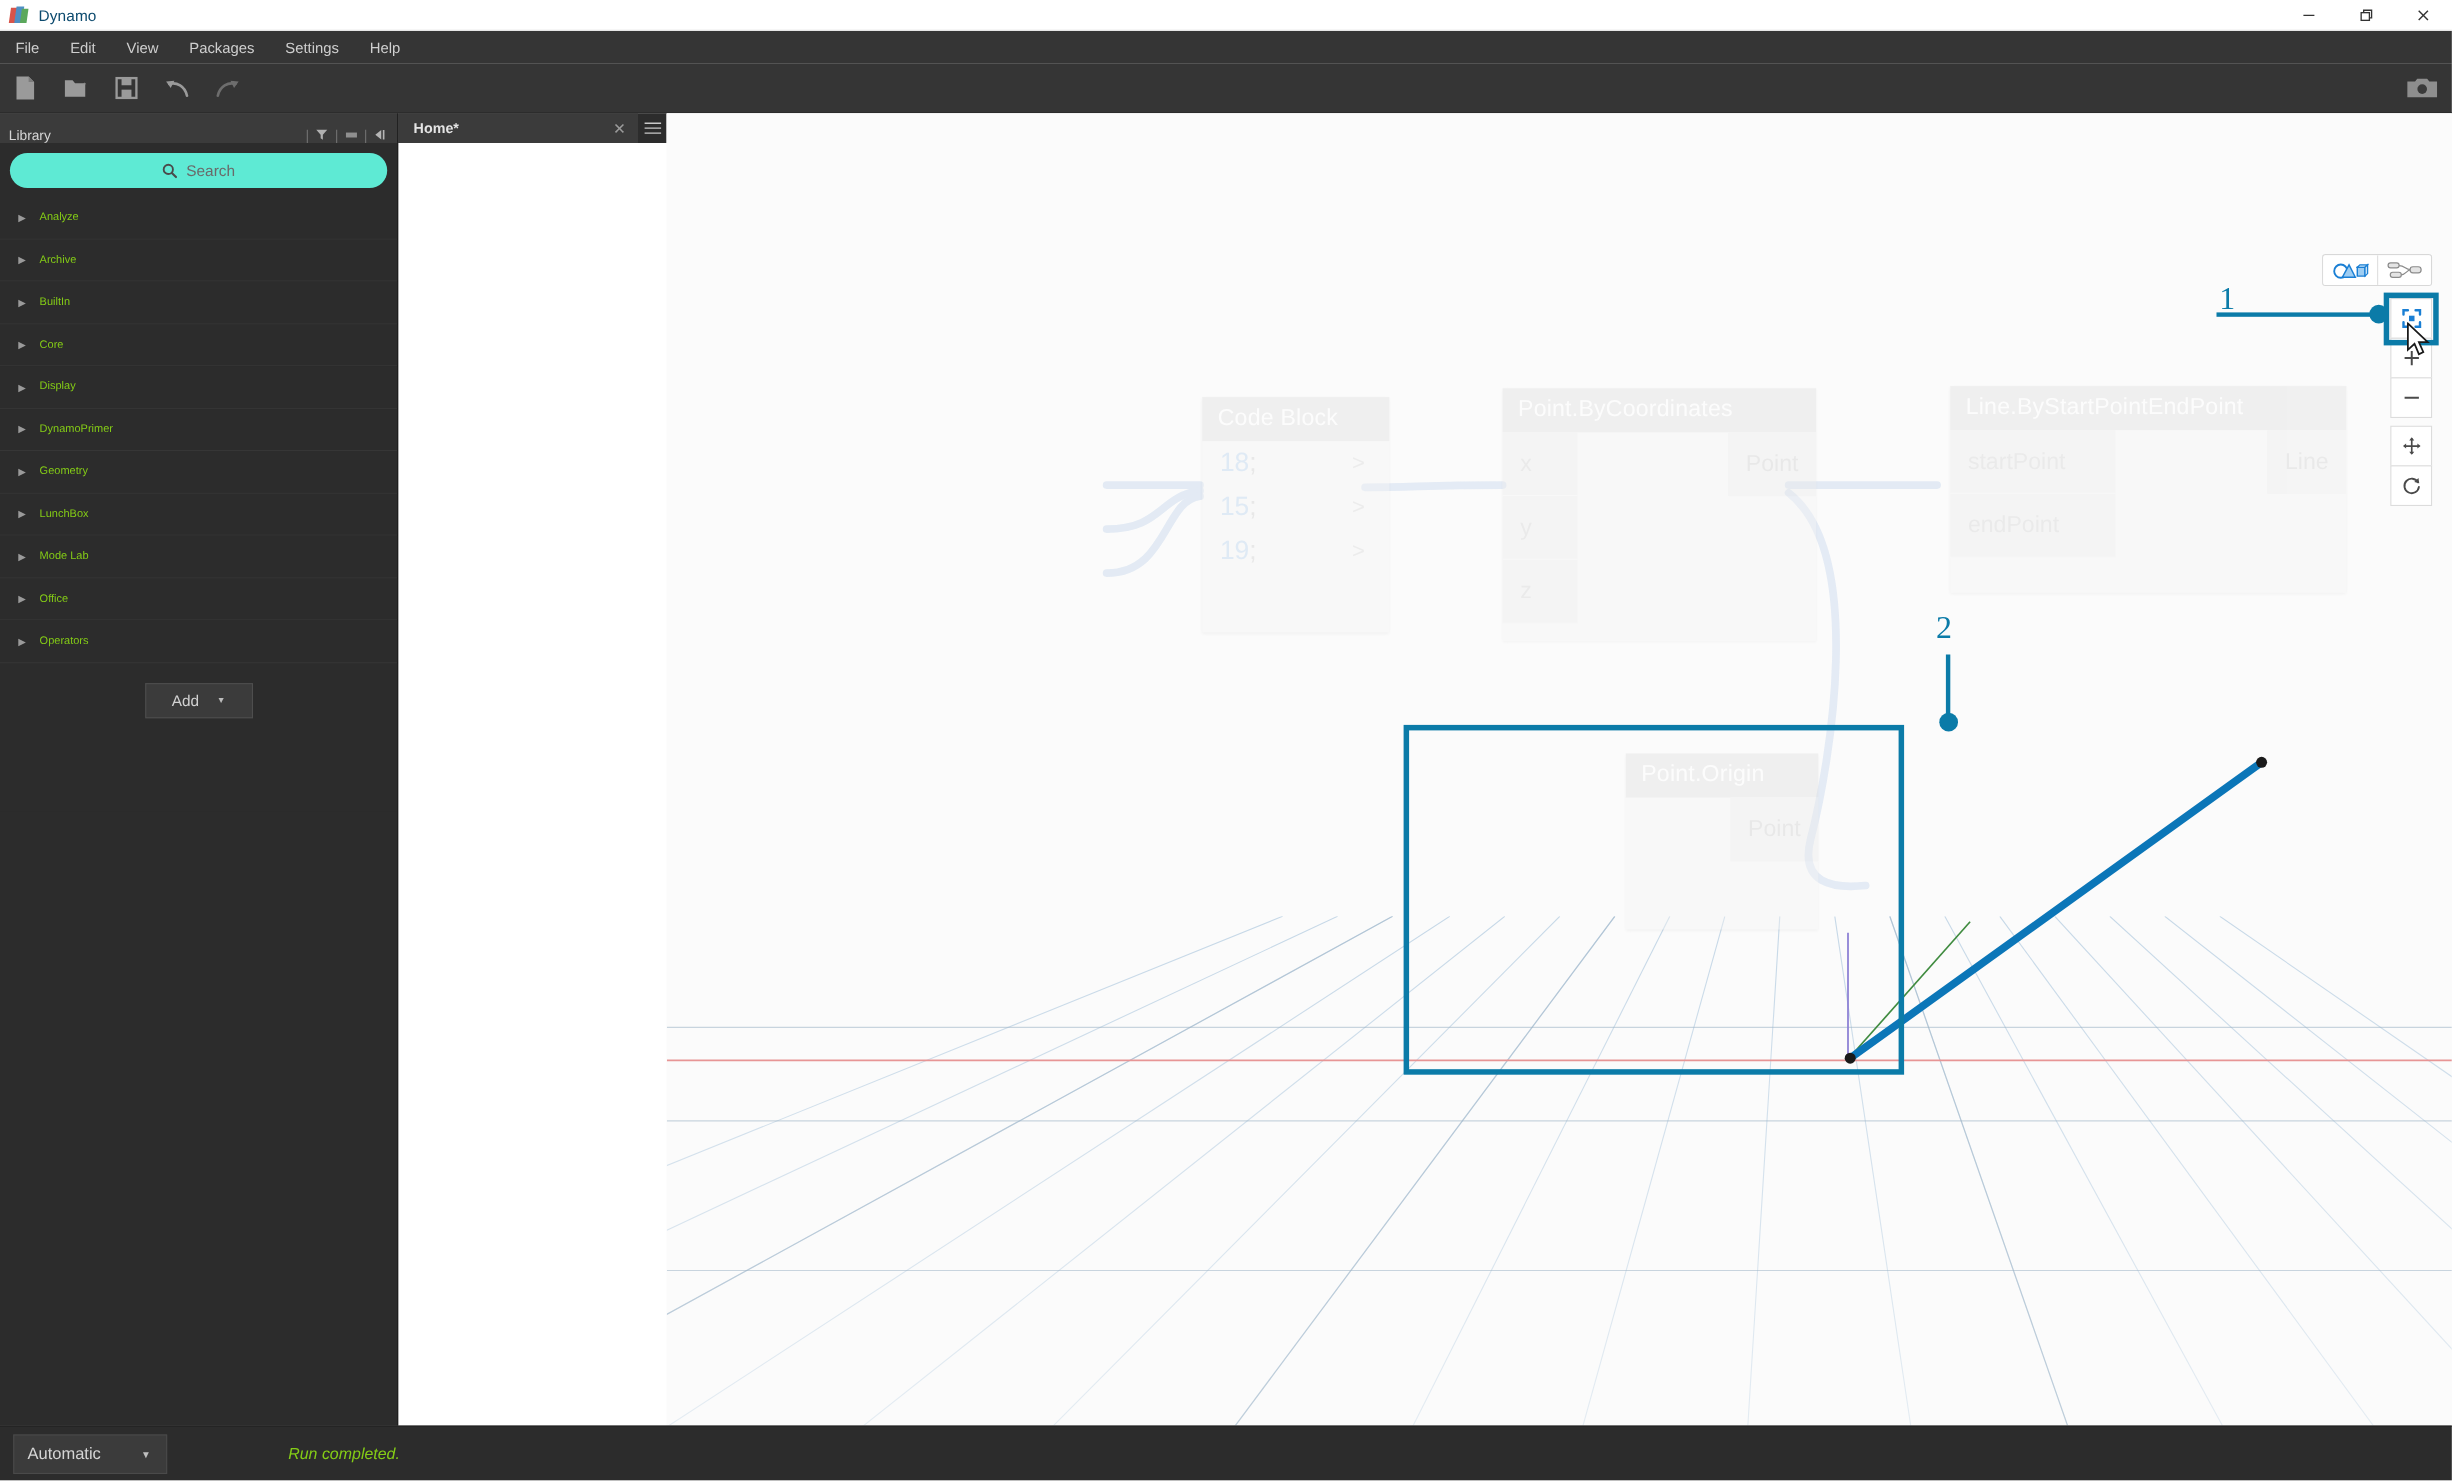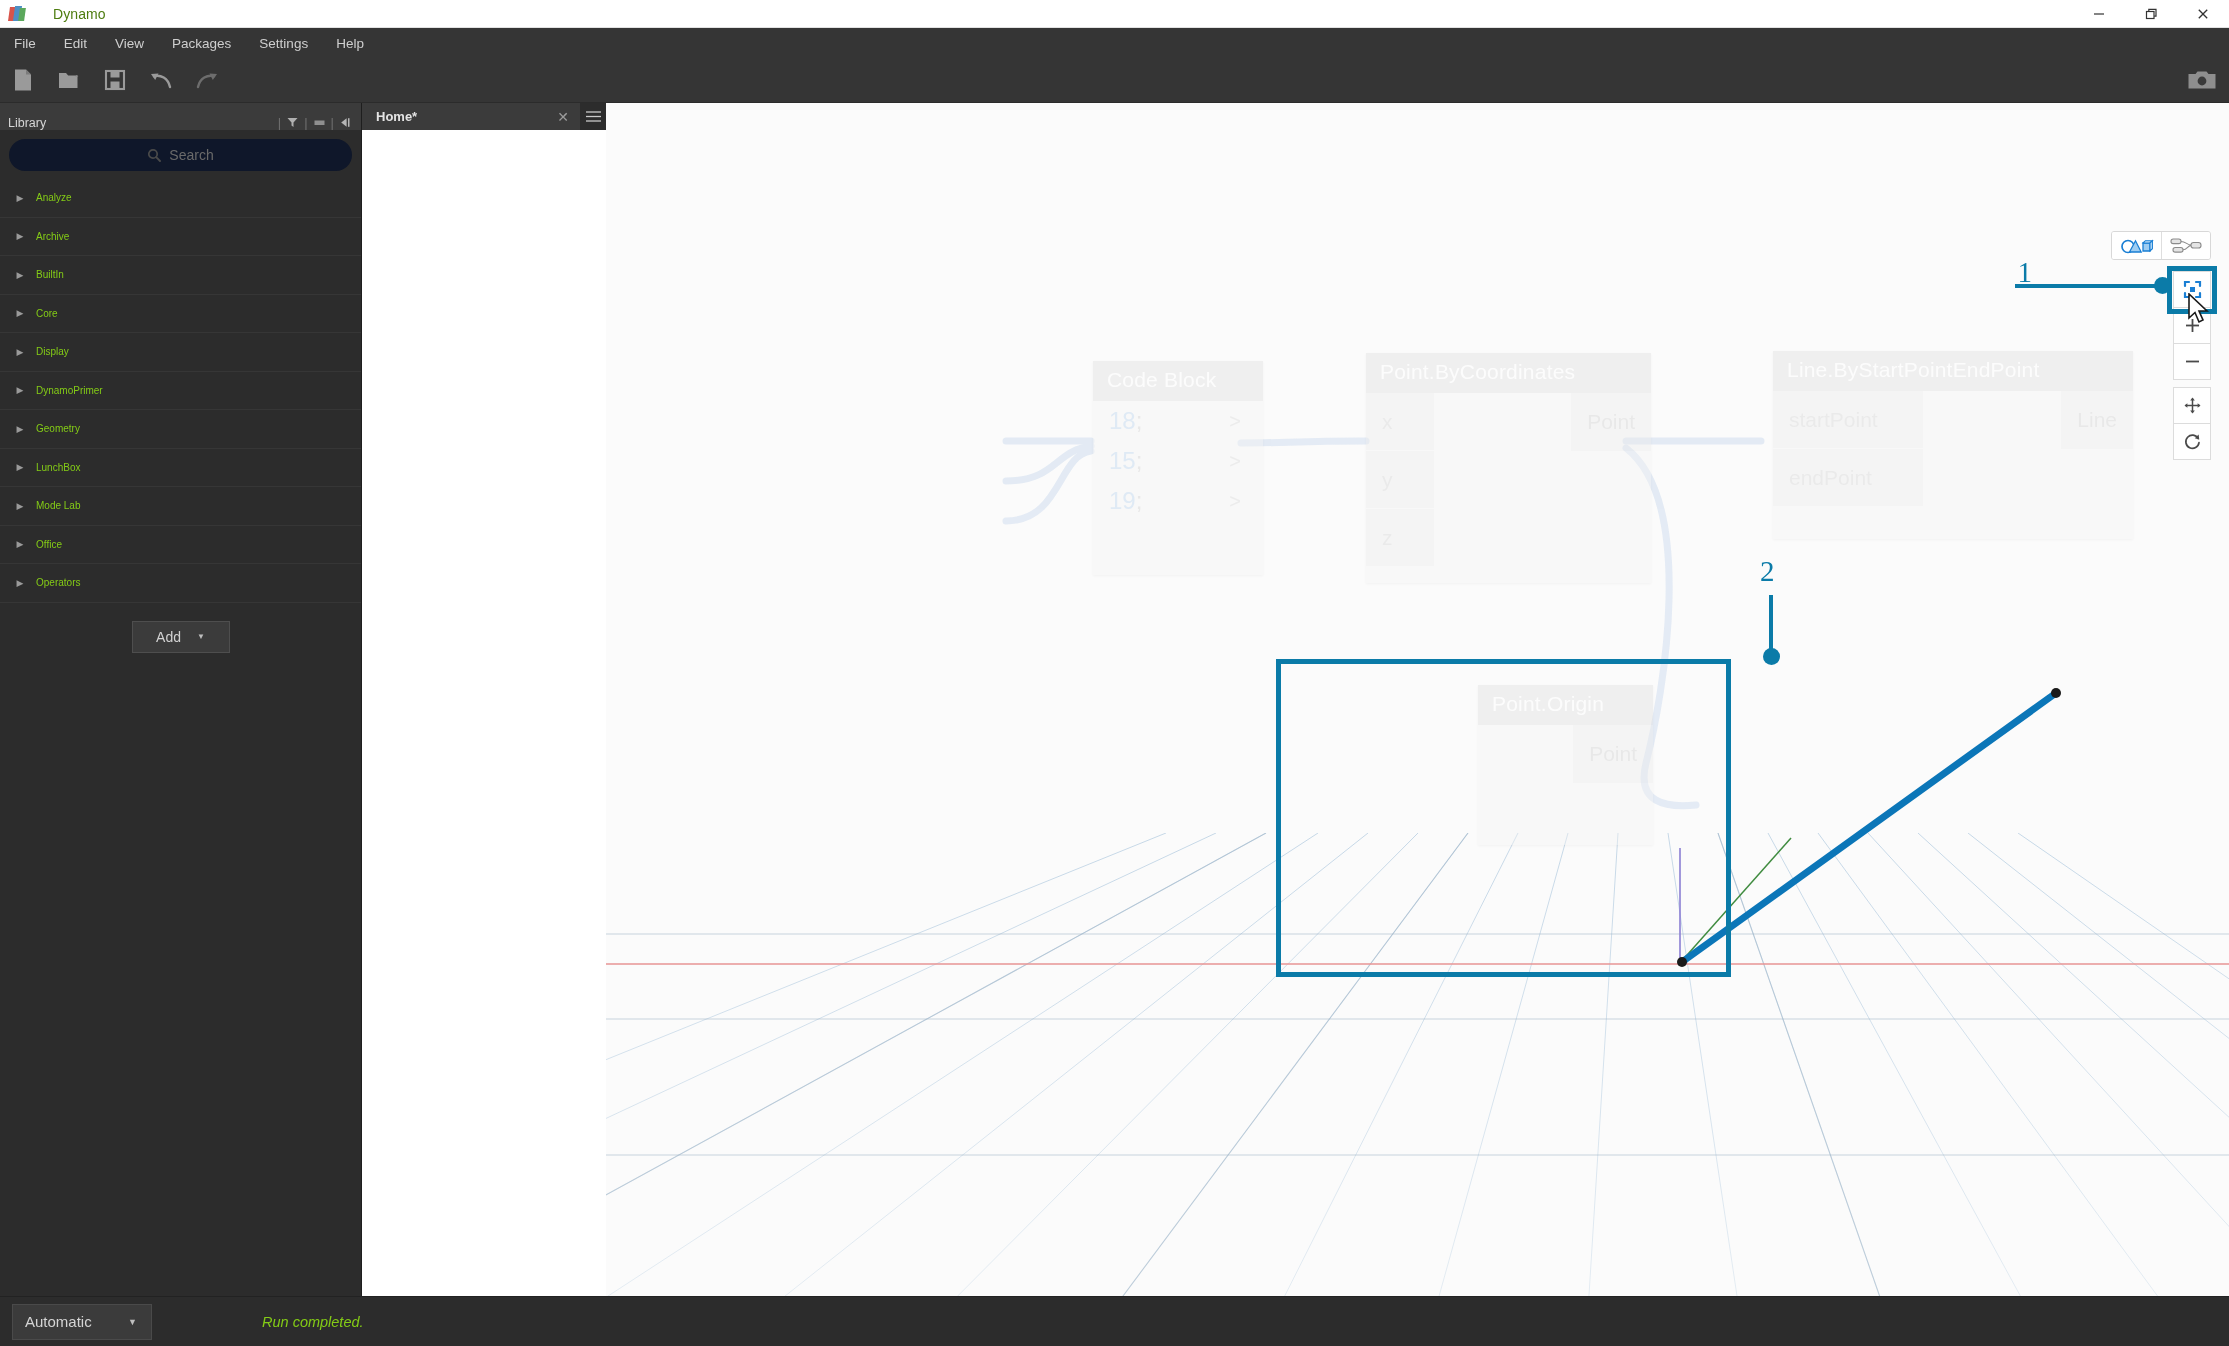--- a/index.html
+++ b/index.html
@@ -13,21 +13,21 @@
   
   .titlebar {
     height: 28px; background: #ffffff; display: flex; align-items: center;
     border-bottom: 1px solid #e2e2e2; flex: none; position: relative;
   }
   .tb-logo { width: 16px; height: 16px; margin-left: 9px; position: relative; }
   .tb-logo i { position: absolute; display: block; }
   .tb-logo i:nth-child(1){ left:0; top:1px; width:7px; height:14px; background:#d8544a; transform: skewX(-8deg); }
   .tb-logo i:nth-child(2){ left:5px; top:0; width:7px; height:15px; background:#4e8fc4; transform: skewX(-8deg); }
   .tb-logo i:nth-child(3){ left:10px; top:2px; width:6px; height:13px; background:#5ba85c; transform: skewX(-8deg); }
-  .tb-title { font-size: 14px; color: #4d7c0f; margin-left: 28px; letter-spacing: .1px; }
+  .tb-title { font-size: 14px; color: #0c4a6e; margin-left: 10px; letter-spacing: .1px; }
   .win-ctrls { position: absolute; right: 0; top: 0; height: 28px; display: flex; }
   .win-btn {
     width: 52px; height: 28px; display: flex; align-items: center; justify-content: center;
     color: #333;
   }
 
   
   .menubar {
     height: 30px; background: #353535; display: flex; flex: none;
   }
@@ -60,21 +60,21 @@
     height: 27px; background: #3b3b3b; display: flex; align-items: flex-end;
     padding: 0 8px; position: relative;
   }
   .lib-header .lbl { font-size: 12.5px; color: #d6d6d6; }
   .lib-header .icons { position: absolute; right: 7px; display: flex; align-items: center; gap: 0px; }
   .lib-header .icons .sep { color: #6f6f6f; font-size: 13px; padding: 0 3px; }
   .lib-icon { width: 17px; height: 16px; display: flex; align-items: center; justify-content: center; }
 
   .search-wrap { padding: 9px 9px 8px 9px; }
   .search-box {
-    height: 32px; background: #0f172a; border-radius: 17px; display: flex;
+    height: 32px; background: #5eead4; border-radius: 17px; display: flex;
     align-items: center; justify-content: center; gap: 7px; border: none;
   }
   .search-box .ph { font-size: 14px; color: #6a6a6a; }
 
   .lib-list { flex: 1; overflow: hidden; }
   .lib-row {
     height: 38.5px; display: flex; align-items: center; padding-left: 10px;
     border-bottom: 1px solid #363636; background: #2c2c2c;
   }
   .lib-row .arw {

